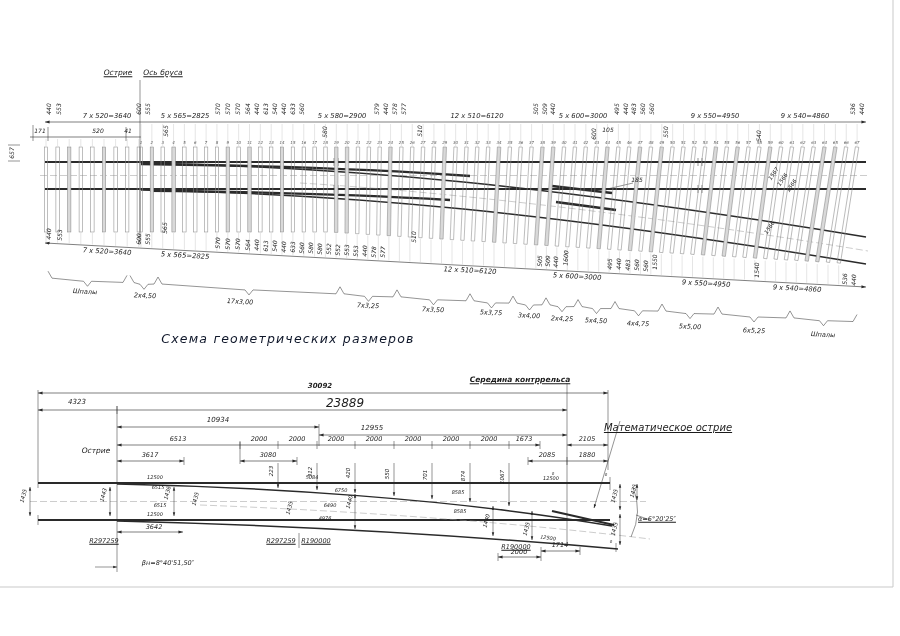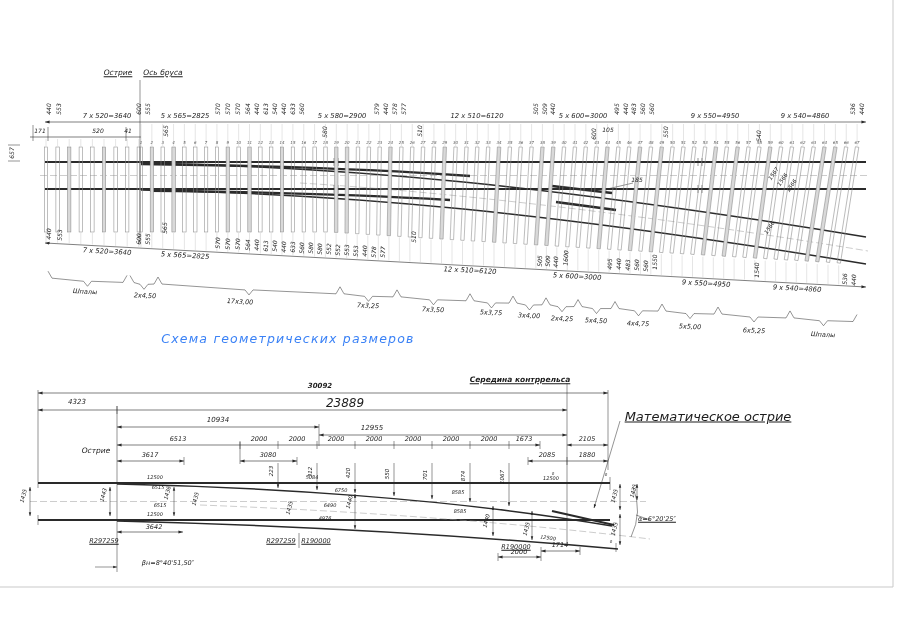--- a/index.html
+++ b/index.html
@@ -2,21 +2,21 @@
 <html><head>
 <meta charset="utf-8">
 <style>
   html,body{margin:0;padding:0;background:#fff;}
   #sheet{position:relative;width:900px;height:636px;background:#fff;overflow:hidden;
          font-family:"DejaVu Sans",sans-serif;}
   svg{position:absolute;left:0;top:0;}
   .lb{position:absolute;font-family:"DejaVu Sans",sans-serif;font-style:italic;color:#1c1c1c;
       white-space:nowrap;transform-origin:center;line-height:1;}
   .lb.u{text-decoration:underline;}
-  #title-label{position:absolute;font-style:italic;color:#3b82f6;letter-spacing:1.2px;
+  #title-label{position:absolute;font-style:italic;color:#0f172a;letter-spacing:1.2px;
       transform:translate(-50%,-50%);white-space:nowrap;font-size:12.5px;}
   .d{stroke:#2a2a2a;stroke-width:0.6;fill:none;}
   .thin{stroke:#2a2a2a;stroke-width:0.5;fill:none;}
   .rail{stroke:#2a2a2a;fill:none;}
   .dash{stroke:#9a9a9a;stroke-width:0.5;fill:none;stroke-dasharray:7 3;}
   .ext{stroke:#b5b5b5;stroke-width:0.35;fill:none;}
   .sl{stroke:#8a8a8a;stroke-width:0.55;fill:none;}
   .slf{stroke:#8a8a8a;stroke-width:0.55;fill:#d9d9d9;}
   .edge{stroke:#c9c9c9;stroke-width:1;fill:none;}
 </style>
@@ -551,21 +551,21 @@
       <span class="lb" style="left: 529px; top: 316px; font-size: 6.5px; transform: translate(-50%, -50%) rotate(3deg);">3x4,00</span>
       <span class="lb" style="left: 562px; top: 319px; font-size: 6.5px; transform: translate(-50%, -50%) rotate(3deg);">2x4,25</span>
       <span class="lb" style="left: 596px; top: 321px; font-size: 6.5px; transform: translate(-50%, -50%) rotate(3deg);">5x4,50</span>
       <span class="lb" style="left: 638px; top: 324px; font-size: 6.5px; transform: translate(-50%, -50%) rotate(3deg);">4x4,75</span>
       <span class="lb" style="left: 690px; top: 327px; font-size: 6.5px; transform: translate(-50%, -50%) rotate(3deg);">5x5,00</span>
       <span class="lb" style="left: 754px; top: 331px; font-size: 6.5px; transform: translate(-50%, -50%) rotate(3deg);">6x5,25</span>
       <span class="lb" style="left: 823px; top: 335px; font-size: 6.5px; transform: translate(-50%, -50%) rotate(3deg);">Шпалы</span>
     </div>
   <div id="labels-bottom">
       <span class="lb u" style="left: 520px; top: 380px; font-size: 7.5px; transform: translate(-50%, -50%) rotate(0deg); font-weight: bold;">Середина контррельса</span>
-      <span class="lb u" style="left: 668px; top: 416px; font-size: 13px; transform: translate(-50%, -50%) rotate(0deg); margin-left: 40px;">Математическое острие</span>
+      <span class="lb u" style="left: 668px; top: 428px; font-size: 10px; transform: translate(-50%, -50%) rotate(0deg);">Математическое острие</span>
       <span class="lb" style="left: 96px; top: 451px; font-size: 7.5px; transform: translate(-50%, -50%) rotate(0deg);">Острие</span>
       <span class="lb" style="left: 320px; top: 386px; font-size: 7px; transform: translate(-50%, -50%) rotate(0deg); font-weight: bold;">30092</span>
       <span class="lb" style="left: 77px; top: 402px; font-size: 7px; transform: translate(-50%, -50%) rotate(0deg);">4323</span>
       <span class="lb" style="left: 345px; top: 403px; font-size: 12px; transform: translate(-50%, -50%) rotate(0deg);">23889</span>
       <span class="lb" style="left: 218px; top: 420px; font-size: 7px; transform: translate(-50%, -50%) rotate(0deg); text-align: right;">10934</span>
       <span class="lb" style="left: 372px; top: 428px; font-size: 7px; transform: translate(-50%, -50%) rotate(0deg);">12955</span>
       <span class="lb" style="left: 178px; top: 439px; font-size: 6.5px; transform: translate(-50%, -50%) rotate(0deg);">6513</span>
       <span class="lb" style="left: 259px; top: 439px; font-size: 6.5px; transform: translate(-50%, -50%) rotate(0deg);">2000</span>
       <span class="lb" style="left: 297px; top: 439px; font-size: 6.5px; transform: translate(-50%, -50%) rotate(0deg);">2000</span>
       <span class="lb" style="left: 336px; top: 439px; font-size: 6.5px; transform: translate(-50%, -50%) rotate(0deg);">2000</span>

